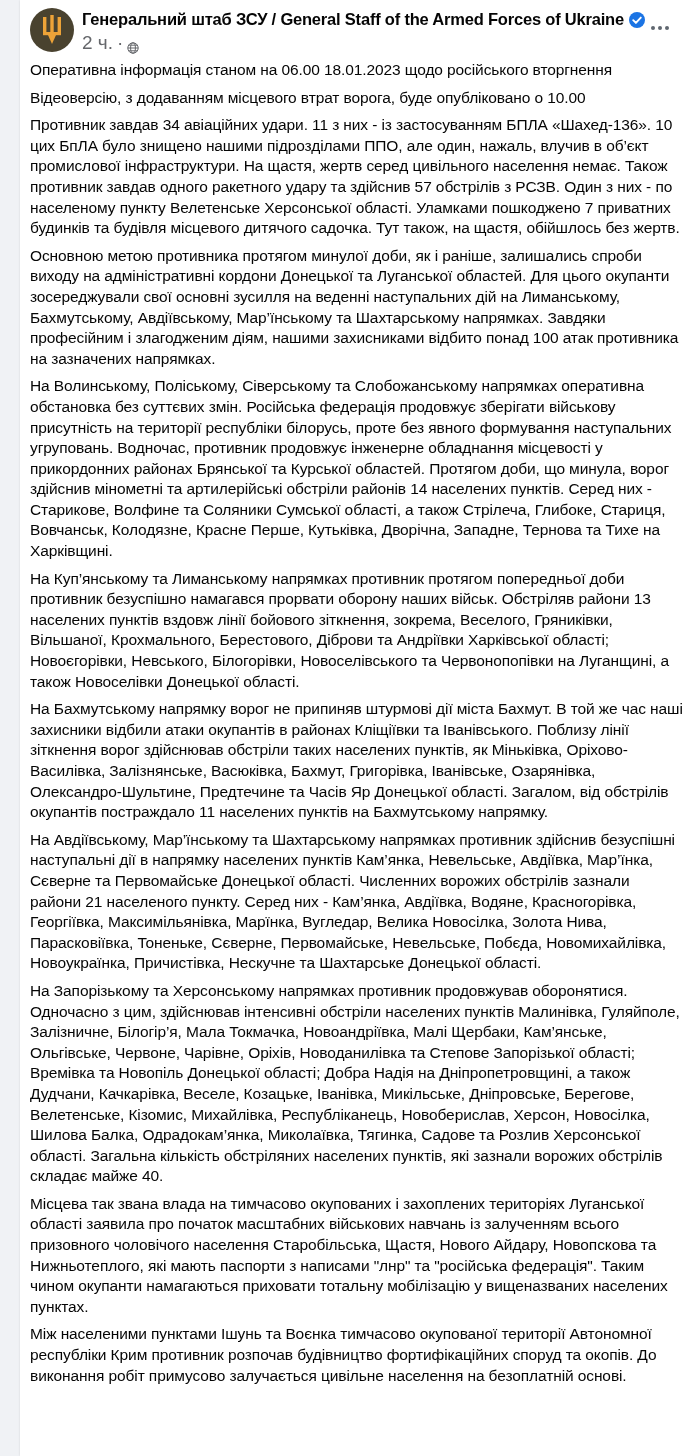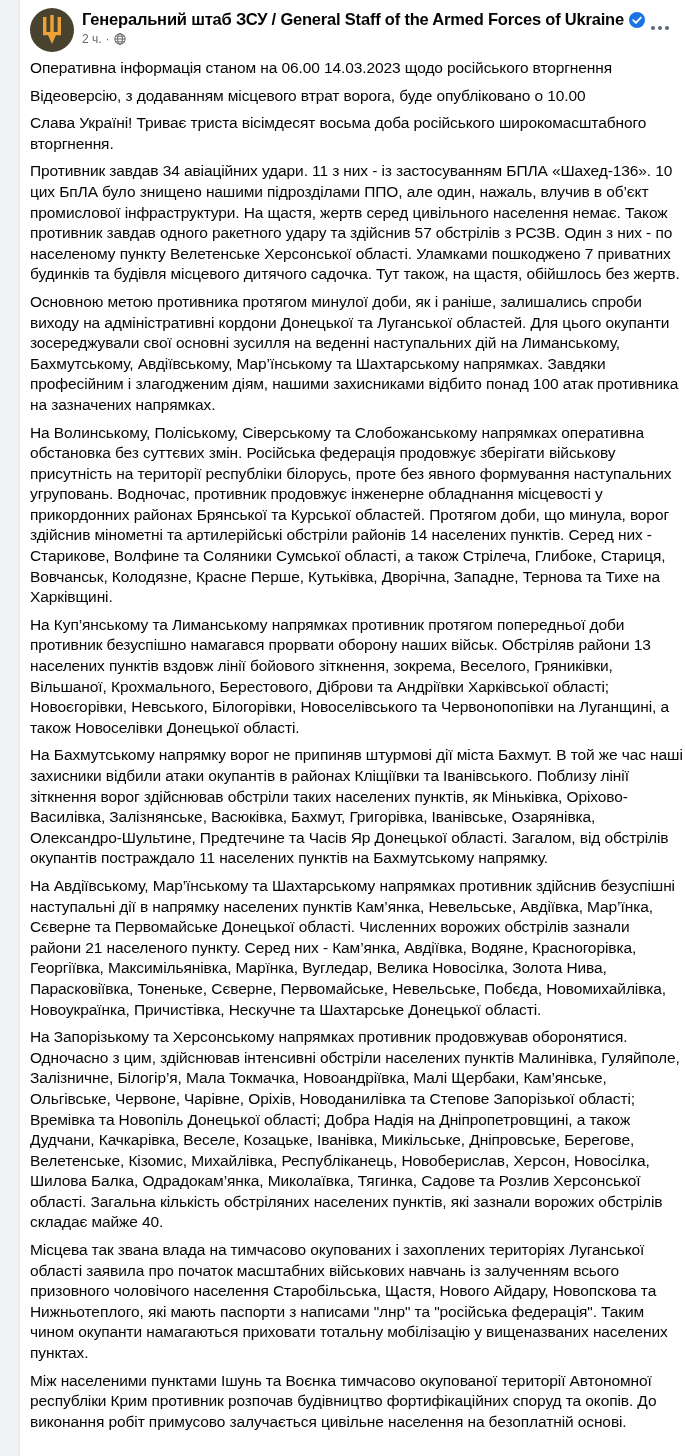--- a/index.html
+++ b/index.html
@@ -61,21 +61,21 @@
   .verified {
     width: 16px;
     height: 16px;
     flex: 0 0 16px;
   }
   .meta-row {
     display: flex;
     align-items: center;
     gap: 4px;
     margin-top: 3px;
-    font-size: 12px;
+    font-size: 19px;
     color: #65676b;
   }
   .globe {
     width: 12px;
     height: 12px;
     display: inline-block;
   }
   .more-btn {
     margin-left: auto;
     margin-top: 12px;
@@ -156,23 +156,22 @@
 
     <button class="more-btn" aria-label="more options">
       <i></i>
         <i></i>
         <i></i>
     </button>
 
   </div>
 
   <div class="post-body">
-      <p>Оперативна інформація станом на 06.00 14.03.2023 щодо російського вторгнення</p>
+      <p>Оперативна інформація станом на 06.00 18.01.2023 щодо російського вторгнення</p>
       <p>Відеоверсію, з додаванням місцевого втрат ворога, буде опубліковано о 10.00</p>
-      <p>Слава Україні! Триває триста вісімдесят восьма доба російського широкомасштабного вторгнення.</p>
       <p>Противник завдав 34 авіаційних удари. 11 з них  - із застосуванням БПЛА «Шахед-136». 10 цих БпЛА було знищено нашими підрозділами ППО, але один, нажаль, влучив в об’єкт промислової інфраструктури. На щастя, жертв серед цивільного населення немає. Також противник завдав одного ракетного удару та здійснив 57 обстрілів з РСЗВ. Один з них - по населеному пункту Велетенське Херсонської області.  Уламками пошкоджено 7 приватних будинків та будівля місцевого дитячого садочка. Тут також, на щастя, обійшлось без жертв.</p>
       <p>Основною метою противника протягом минулої доби, як і раніше, залишались спроби виходу на адміністративні кордони Донецької та Луганської областей. Для цього окупанти зосереджували свої основні зусилля на веденні наступальних дій на Лиманському, Бахмутському, Авдіївському, Мар’їнському та Шахтарському напрямках. Завдяки професійним і злагодженим діям, нашими захисниками відбито понад 100 атак противника на зазначених напрямках.</p>
       <p>На Волинському, Поліському, Сіверському та Слобожанському напрямках оперативна обстановка без суттєвих змін. Російська федерація продовжує зберігати військову присутність на території республіки білорусь, проте без явного формування наступальних угруповань. Водночас, противник продовжує інженерне обладнання місцевості у прикордонних районах Брянської та Курської областей. Протягом доби, що минула, ворог здійснив мінометні та артилерійські обстріли районів 14 населених пунктів. Серед них - Старикове, Волфине та Соляники Сумської області, а також  Стрілеча, Глибоке, Стариця, Вовчанськ, Колодязне, Красне Перше, Кутьківка, Дворічна, Западне, Тернова та Тихе на Харківщині.</p>
       <p>На Куп’янському та Лиманському напрямках противник протягом попередньої доби противник безуспішно намагався прорвати оборону наших військ. Обстріляв райони 13 населених пунктів вздовж лінії бойового зіткнення, зокрема, Веселого, Гряниківки, Вільшаної, Крохмального, Берестового, Діброви та Андріївки Харківської області; Новоєгорівки, Невського, Білогорівки, Новоселівського та Червонопопівки на Луганщині, а також Новоселівки Донецької області.</p>
       <p>На Бахмутському напрямку ворог не припиняв штурмові дії міста Бахмут. В той же час наші захисники відбили атаки окупантів в районах Кліщіївки та Іванівського. Поблизу лінії зіткнення ворог здійснював обстріли таких населених пунктів, як Міньківка, Оріхово-Василівка, Залізнянське, Васюківка, Бахмут, Григорівка, Іванівське, Озарянівка,  Олександро-Шультине, Предтечине та Часів Яр Донецької області. Загалом, від обстрілів окупантів постраждало 11 населених пунктів на Бахмутському напрямку.</p>
       <p>На Авдіївському, Мар’їнському та Шахтарському напрямках противник здійснив безуспішні наступальні дії в напрямку населених пунктів Кам’янка, Невельське, Авдіївка, Мар’їнка, Сєверне та Первомайське Донецької області. Численних ворожих обстрілів зазнали райони 21 населеного пункту. Серед них - Кам’янка, Авдіївка, Водяне, Красногорівка, Георгіївка, Максимільянівка, Марїнка, Вугледар, Велика Новосілка, Золота Нива, Парасковіївка, Тоненьке, Сєверне, Первомайське, Невельське, Побєда, Новомихайлівка, Новоукраїнка, Причистівка, Нескучне та Шахтарське Донецької області.</p>
       <p>На Запорізькому та Херсонському напрямках противник продовжував оборонятися. Одночасно з цим, здійснював інтенсивні обстріли населених пунктів Малинівка, Гуляйполе, Залізничне, Білогір’я, Мала Токмачка, Новоандріївка, Малі Щербаки, Кам’янське, Ольгівське, Червоне, Чарівне, Оріхів, Новоданилівка та Степове Запорізької області; Времівка та Новопіль Донецької області; Добра Надія на Дніпропетровщині,  а також Дудчани, Качкарівка, Веселе, Козацьке, Іванівка, Микільське, Дніпровське, Берегове, Велетенське, Кізомис, Михайлівка, Республіканець, Новоберислав, Херсон, Новосілка, Шилова Балка, Одрадокам’янка, Миколаївка, Тягинка, Садове та Розлив Херсонської області. Загальна кількість обстріляних населених пунктів, які зазнали ворожих обстрілів складає майже 40.</p>
       <p>Місцева так звана влада на тимчасово окупованих і захоплених територіях Луганської області заявила про початок масштабних військових навчань із залученням всього призовного чоловічого населення Старобільська, Щастя, Нового Айдару, Новопскова та Нижньотеплого, які мають паспорти з написами "лнр" та "російська федерація". Таким чином окупанти намагаються приховати тотальну мобілізацію у вищеназваних населених пунктах.</p>
       <p>Між населеними пунктами Ішунь та Воєнка тимчасово окупованої території Автономної республіки Крим противник розпочав будівництво фортифікаційних споруд та окопів. До виконання робіт примусово залучається цивільне населення на безоплатній основі.</p>
     </div>

